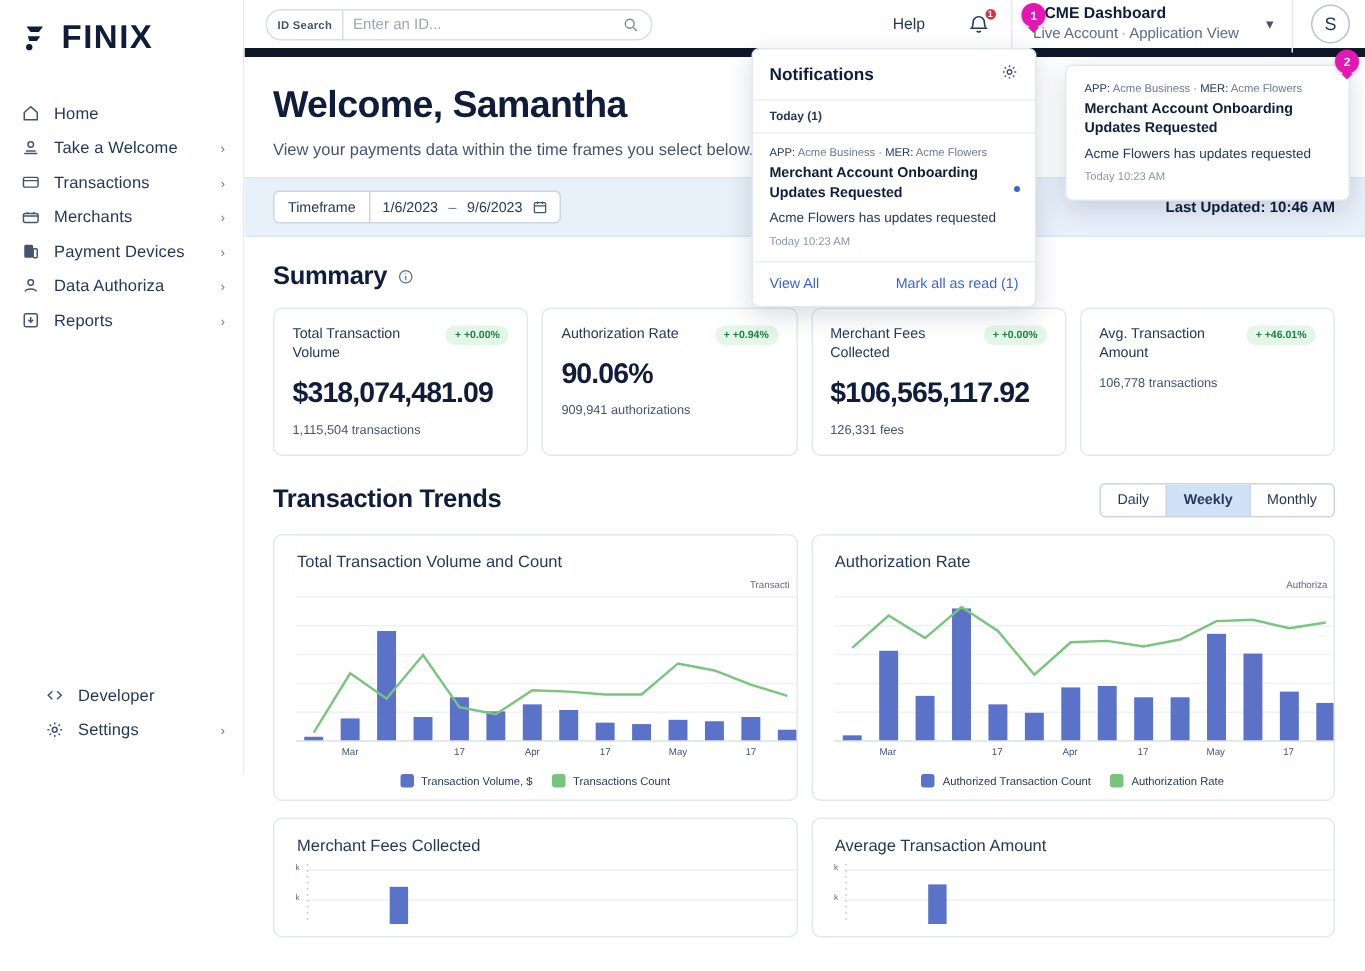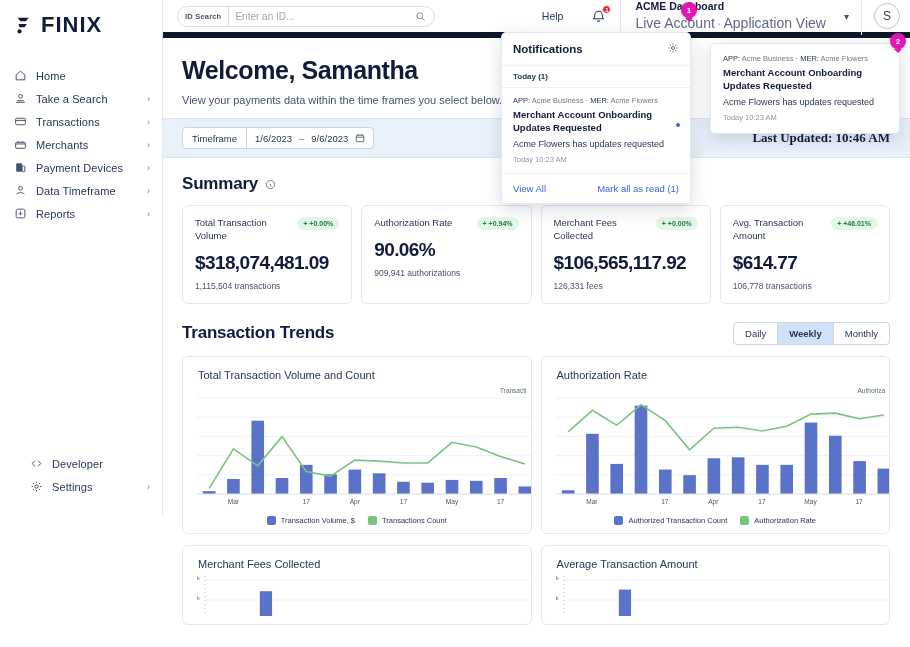--- a/index.html
+++ b/index.html
@@ -76,21 +76,21 @@
     display: flex; align-items: center; justify-content: center;
     border: 1px solid #fff;
   }
   .acct {
     display: flex; align-items: center; gap: 18px;
     padding: 0 12px 0 14px; height: 38px; cursor: pointer;
     border-left: 1px solid #e6eaf0; border-right: 1px solid #e6eaf0;
     margin-left: 4px;
   }
   .acct-title { font-size: 10.5px; font-weight: 700; color: #0f1d3a; line-height: 1.35; }
-  .acct-sub { font-size: 14px; color: #5c6b84; line-height: 1.35; }
+  .acct-sub { font-size: 10px; color: #5c6b84; line-height: 1.35; }
   .acct-sep { color: #9aa6b8; padding: 0 2px; }
   .acct-chev { font-size: 10px; color: #44546f; }
   .avatar {
     width: 26px; height: 26px; border-radius: 50%;
     border: 1px solid #b9c2d0; margin-left: 12px;
     display: flex; align-items: center; justify-content: center;
     font-size: 12px; color: #253858; cursor: pointer;
   }
   .hero { padding: 18px 0 12px 19px; }
   .hero h1 { font-size: 25px; font-weight: 700; letter-spacing: -.4px; color: #0f1d3a; }
@@ -112,22 +112,22 @@
     border-right: 1px solid #cbd5e3; height: 100%;
     display: flex; align-items: center;
   }
   .tf-range {
     font-size: 9.5px; color: #253858; padding: 0 8px;
     display: flex; align-items: center; gap: 7px; height: 100%;
   }
   .tf-dash { color: #5c6b84; }
   .cal-icon { display: flex; align-items: center; color: #44546f; }
   .last-updated {
-    position: absolute; right: 20px; font-size: 13px;
-    font-weight: 700; color: #0f1d3a; font-family: Liberation Serif, serif;
+    position: absolute; right: 20px; font-size: 10px;
+    font-weight: 700; color: #0f1d3a;
   }
 
   .section-head {
     display: flex; align-items: center; gap: 7px;
     padding: 16px 19px 0 19px;
     text-align: center;
   }
   .section-head h2 { font-size: 17px; font-weight: 700; letter-spacing: -.2px; }
   .info-icon { color: #5c6b84; display: flex; }
 
@@ -251,21 +251,21 @@
         <span class="nav-label">Home</span>
         <span class="chev"></span>
       </div>
       <div class="nav-item">
         <span class="nav-icon">
           <svg viewBox="0 0 24 24" fill="none" stroke="currentColor" stroke-width="1.8">
               <circle cx="12" cy="8" r="3.4"></circle>
               <path d="M4 19 h16 M6 16 h12"></path>
             </svg>
         </span>
-        <span class="nav-label">Take a Search</span>
+        <span class="nav-label">Take a Welcome</span>
         <span class="chev">›</span>
       </div>
       <div class="nav-item">
         <span class="nav-icon">
           <svg viewBox="0 0 24 24" fill="none" stroke="currentColor" stroke-width="1.8">
               <rect x="3" y="6" width="18" height="12" rx="2"></rect>
               <path d="M3 10 h18"></path>
             </svg>
         </span>
         <span class="nav-label">Transactions</span>
@@ -291,21 +291,21 @@
         <span class="nav-label">Payment Devices</span>
         <span class="chev">›</span>
       </div>
       <div class="nav-item">
         <span class="nav-icon">
           <svg viewBox="0 0 24 24" fill="none" stroke="currentColor" stroke-width="1.8">
               <circle cx="12" cy="8" r="3.4"></circle>
               <path d="M5 19 c1.5-4 12.5-4 14 0"></path>
             </svg>
         </span>
-        <span class="nav-label">Data Timeframe</span>
+        <span class="nav-label">Data Authoriza</span>
         <span class="chev">›</span>
       </div>
       <div class="nav-item">
         <span class="nav-icon">
           <svg viewBox="0 0 24 24" fill="none" stroke="currentColor" stroke-width="1.8">
               <rect x="4" y="4" width="16" height="16" rx="2.5"></rect>
               <path d="M12 8 v6 M9 11.5 L12 14.5 L15 11.5"></path>
             </svg>
         </span>
         <span class="nav-label">Reports</span>
@@ -434,21 +434,20 @@
           <div class="delta">+ +0.00%</div>
         </div>
         <div class="card-value">$106,565,117.92</div>
         <div class="card-sub">126,331 fees</div>
       </div>
       <div class="card">
         <div class="card-top">
           <div class="card-label">Avg. Transaction Amount</div>
           <div class="delta">+ +46.01%</div>
         </div>
-        <div class="card-value">$614.77</div>
         <div class="card-sub">106,778 transactions</div>
       </div>
     </div>
 
     <div class="trend-head">
       <h2>Transaction Trends</h2>
       <div class="seg">
         <div>Daily</div>
         <div class="active">Weekly</div>
         <div>Monthly</div>

